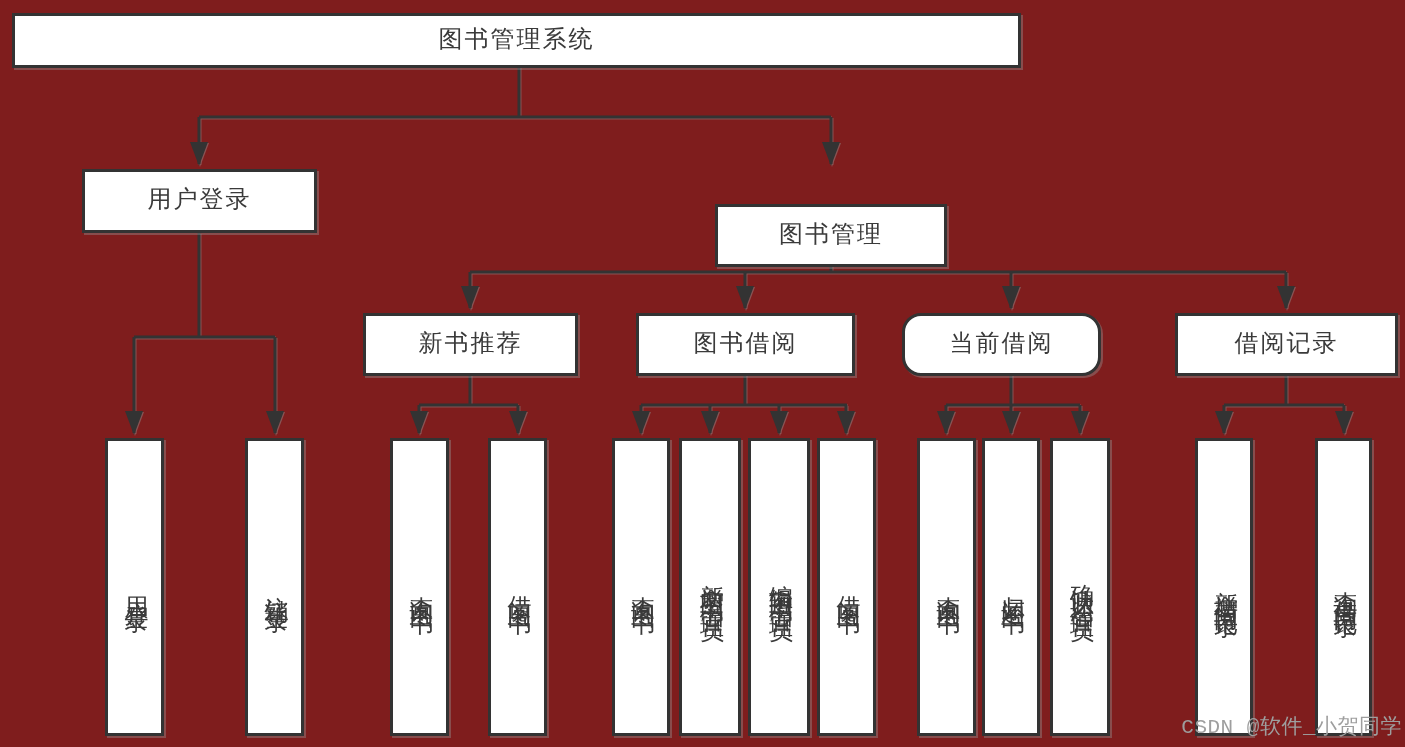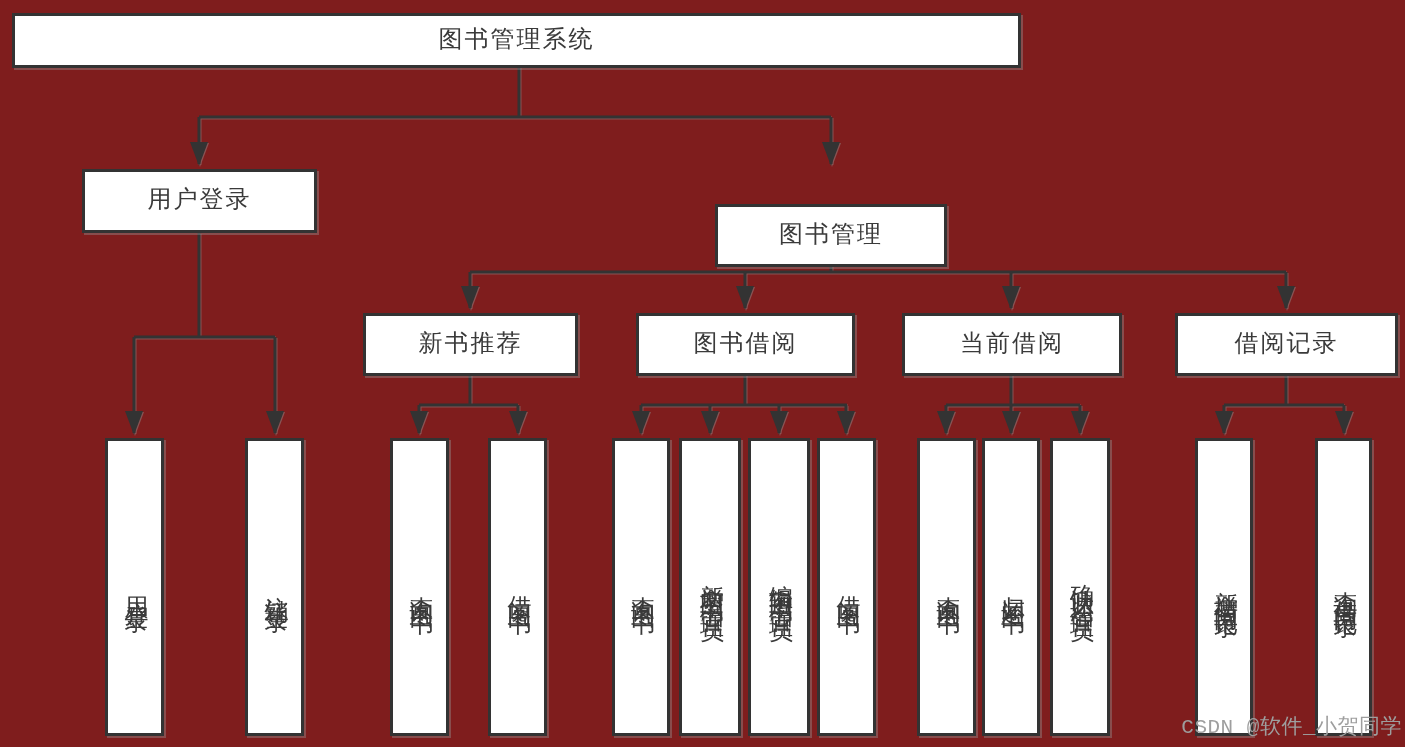--- a/index.html
+++ b/index.html
@@ -112,21 +112,21 @@
   <div class="node h" style="left:715px; top:169px; width:232px; height:63px;margin-top:35px;">
     <span>图书管理</span>
   </div>
 
   <div class="node h" style="left:363px; top:313px; width:215px; height:63px;">
     <span>新书推荐</span>
   </div>
   <div class="node h" style="left:636px; top:313px; width:219px; height:63px;text-align:center;">
     <span>图书借阅</span>
   </div>
-  <div class="node h" style="left:902px; top:313px; width:220px; height:63px;">
+  <div class="node h" style="left:902px; top:313px; width:199px; height:63px;border-radius:19px;">
     <span>当前借阅</span>
   </div>
   <div class="node h" style="left:1175px; top:313px; width:223px; height:63px;">
     <span>借阅记录</span>
   </div>
 
   <div class="node v" style="left:105px; top:438px; width:59px; height:298px;">
     <span>用户登录</span>
   </div>
   <div class="node v" style="left:245px; top:438px; width:59px; height:298px;">

